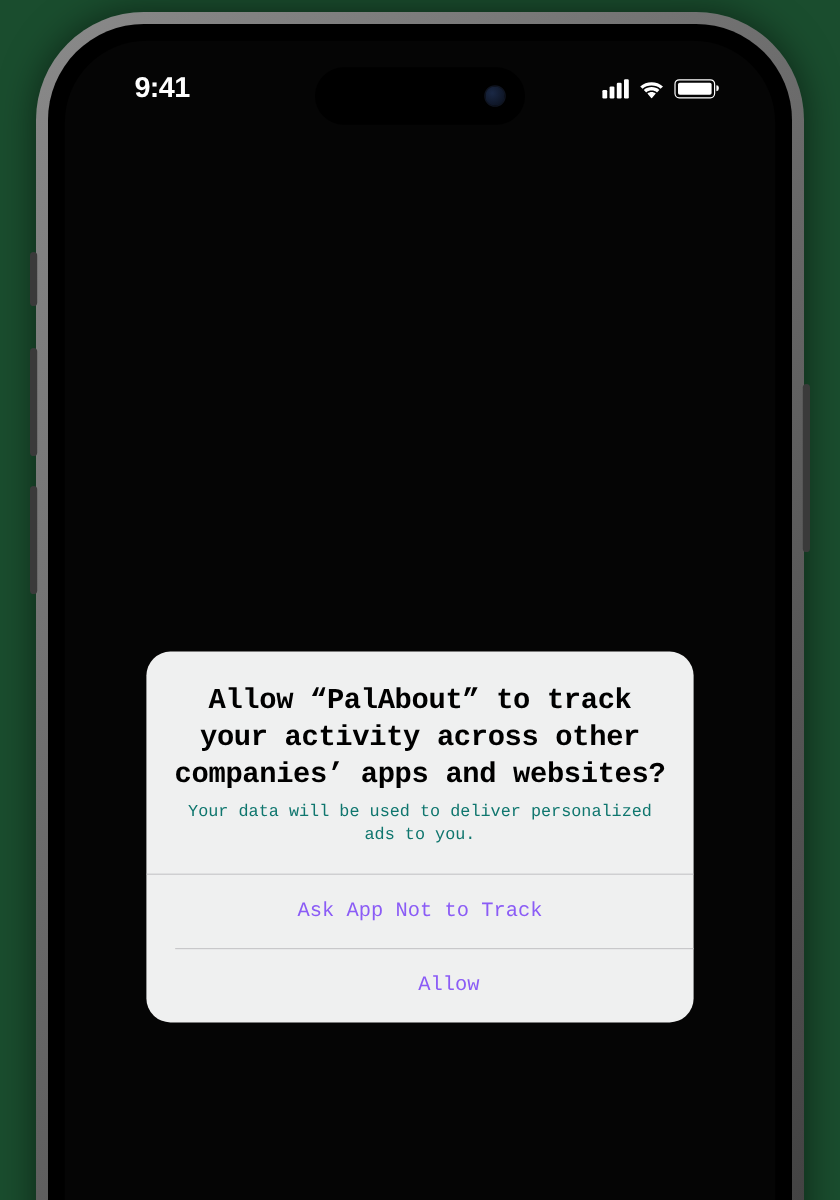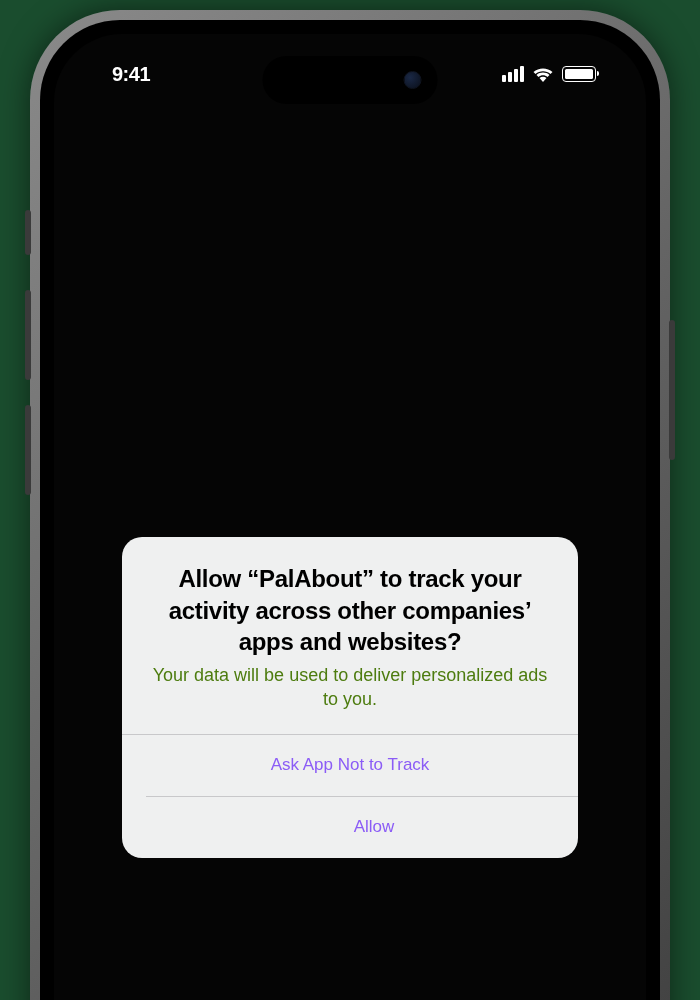--- a/index.html
+++ b/index.html
@@ -114,21 +114,21 @@
       height: 80px;
       display: flex;
       justify-content: space-between;
       align-items: center;
       padding: 0 50px 0 58px;
       color: #fff;
       z-index: 5;
     }
     
     .status-time {
-      font-size: 20px;
+      font-size: 24px;
       font-weight: 600;
       letter-spacing: -0.5px;
     }
     
     .status-icons {
       display: flex;
       align-items: center;
       gap: 8px;
     }
     
@@ -193,40 +193,41 @@
       justify-content: center;
       padding: 0 68px;
     }
     
     .alert-dialog {
       width: 100%;
       background: #eff0f0;
       border-radius: 20px;
       overflow: hidden;
       margin-top: 175px;
+      font-family: Liberation Mono, monospace;
     }
     
     .alert-content {
       padding: 26px 22px 22px;
       text-align: center;
     }
     
     .alert-title {
       font-size: 24px;
       font-weight: 600;
       color: #000;
       line-height: 1.3;
       letter-spacing: -0.3px;
       margin-bottom: 6px;
     }
     
     .alert-message {
-      font-size: 18px;
+      font-size: 14px;
       font-weight: 400;
-      color: #4d7c0f;
+      color: #0f766e;
       line-height: 1.35;
     }
     
     .alert-button {
       width: 100%;
       height: 62px;
       border: none;
       border-top: 0.5px solid #c8c8ca;
       background: transparent;
       font-size: 17px;

